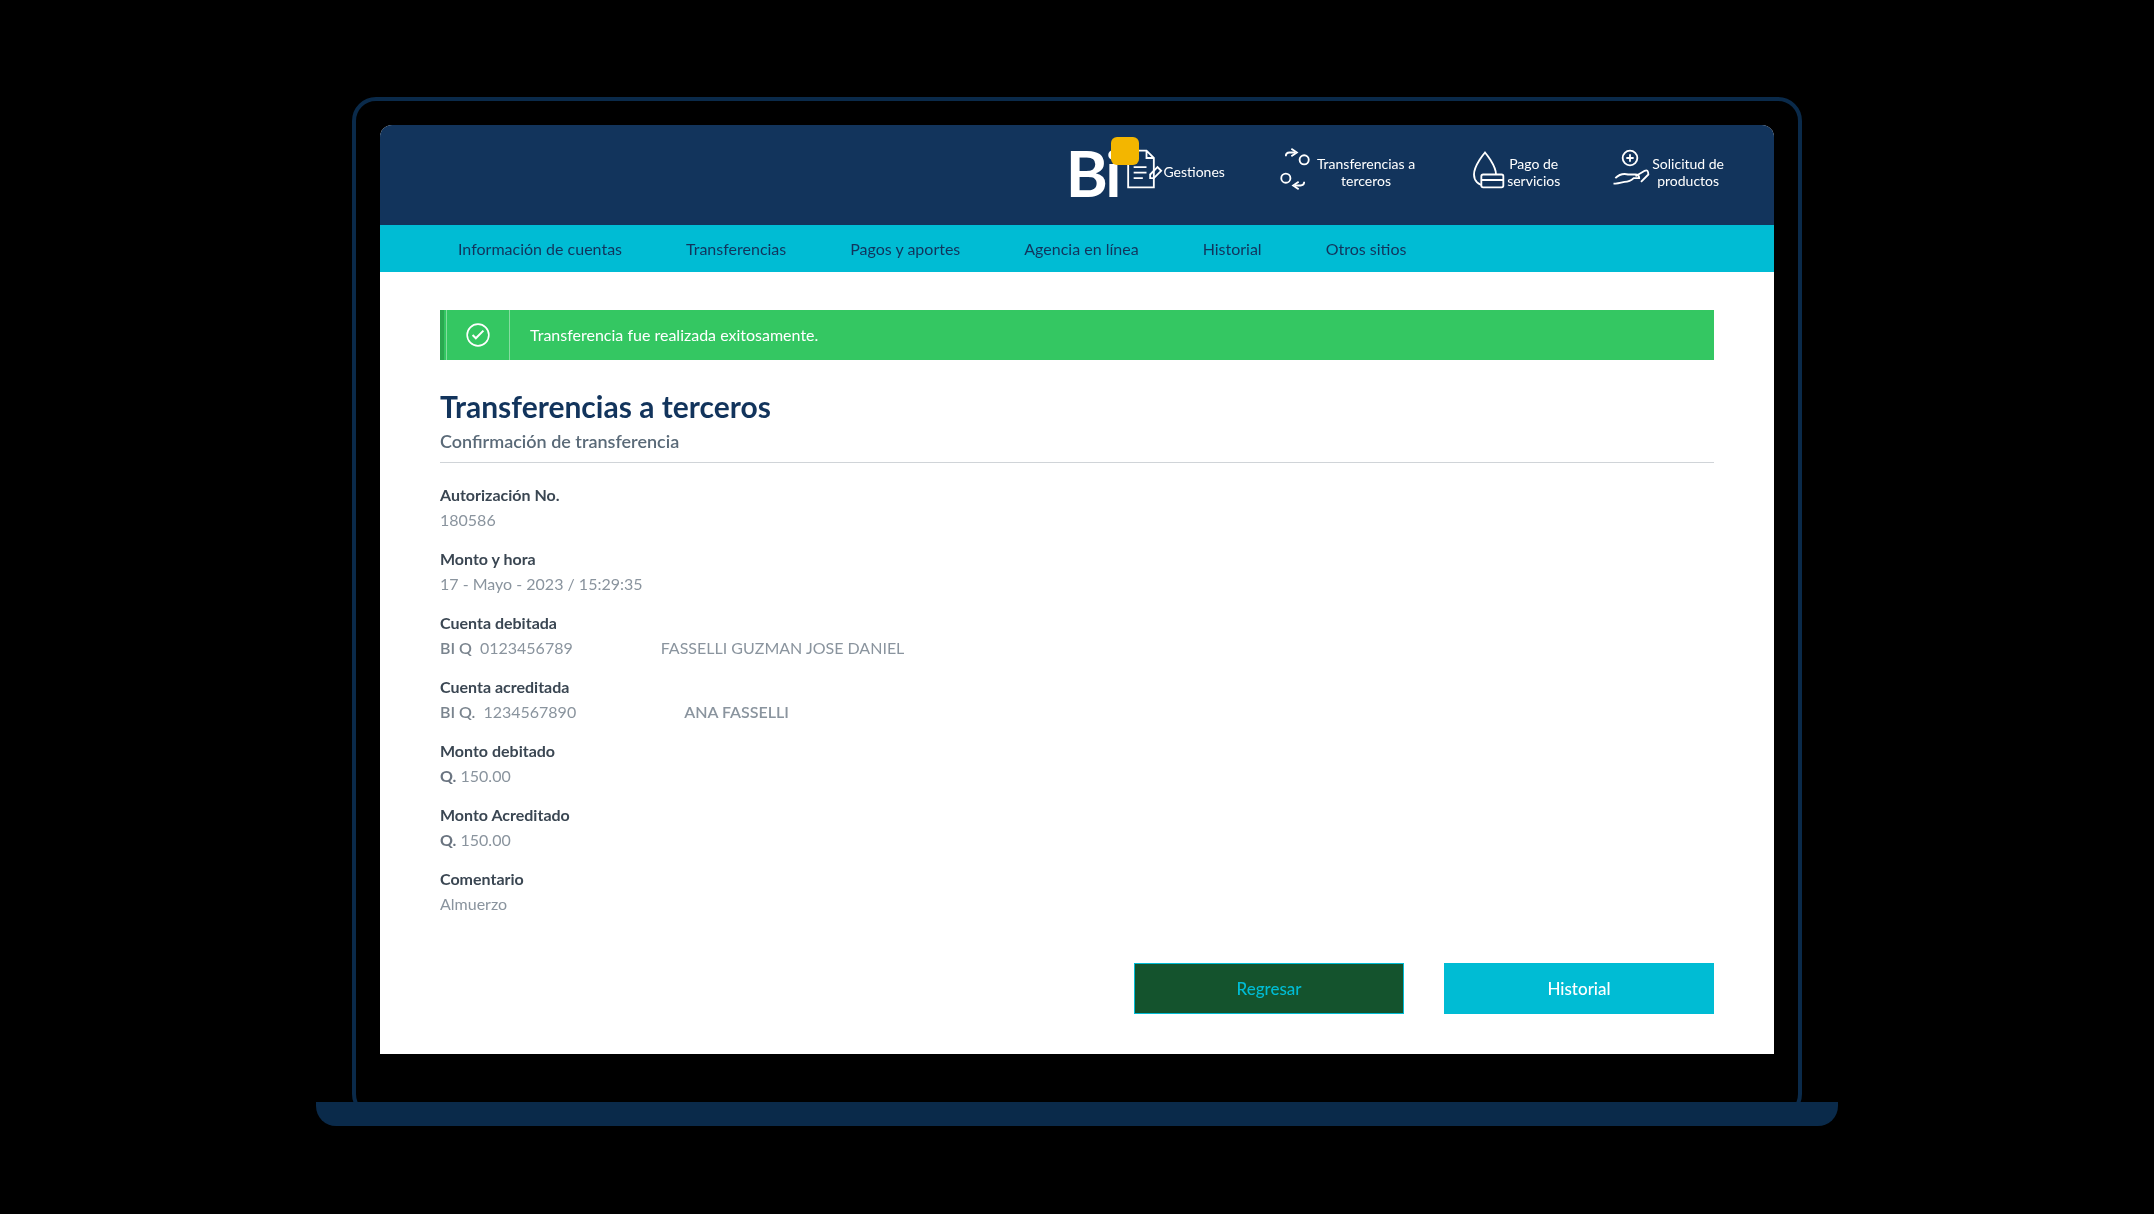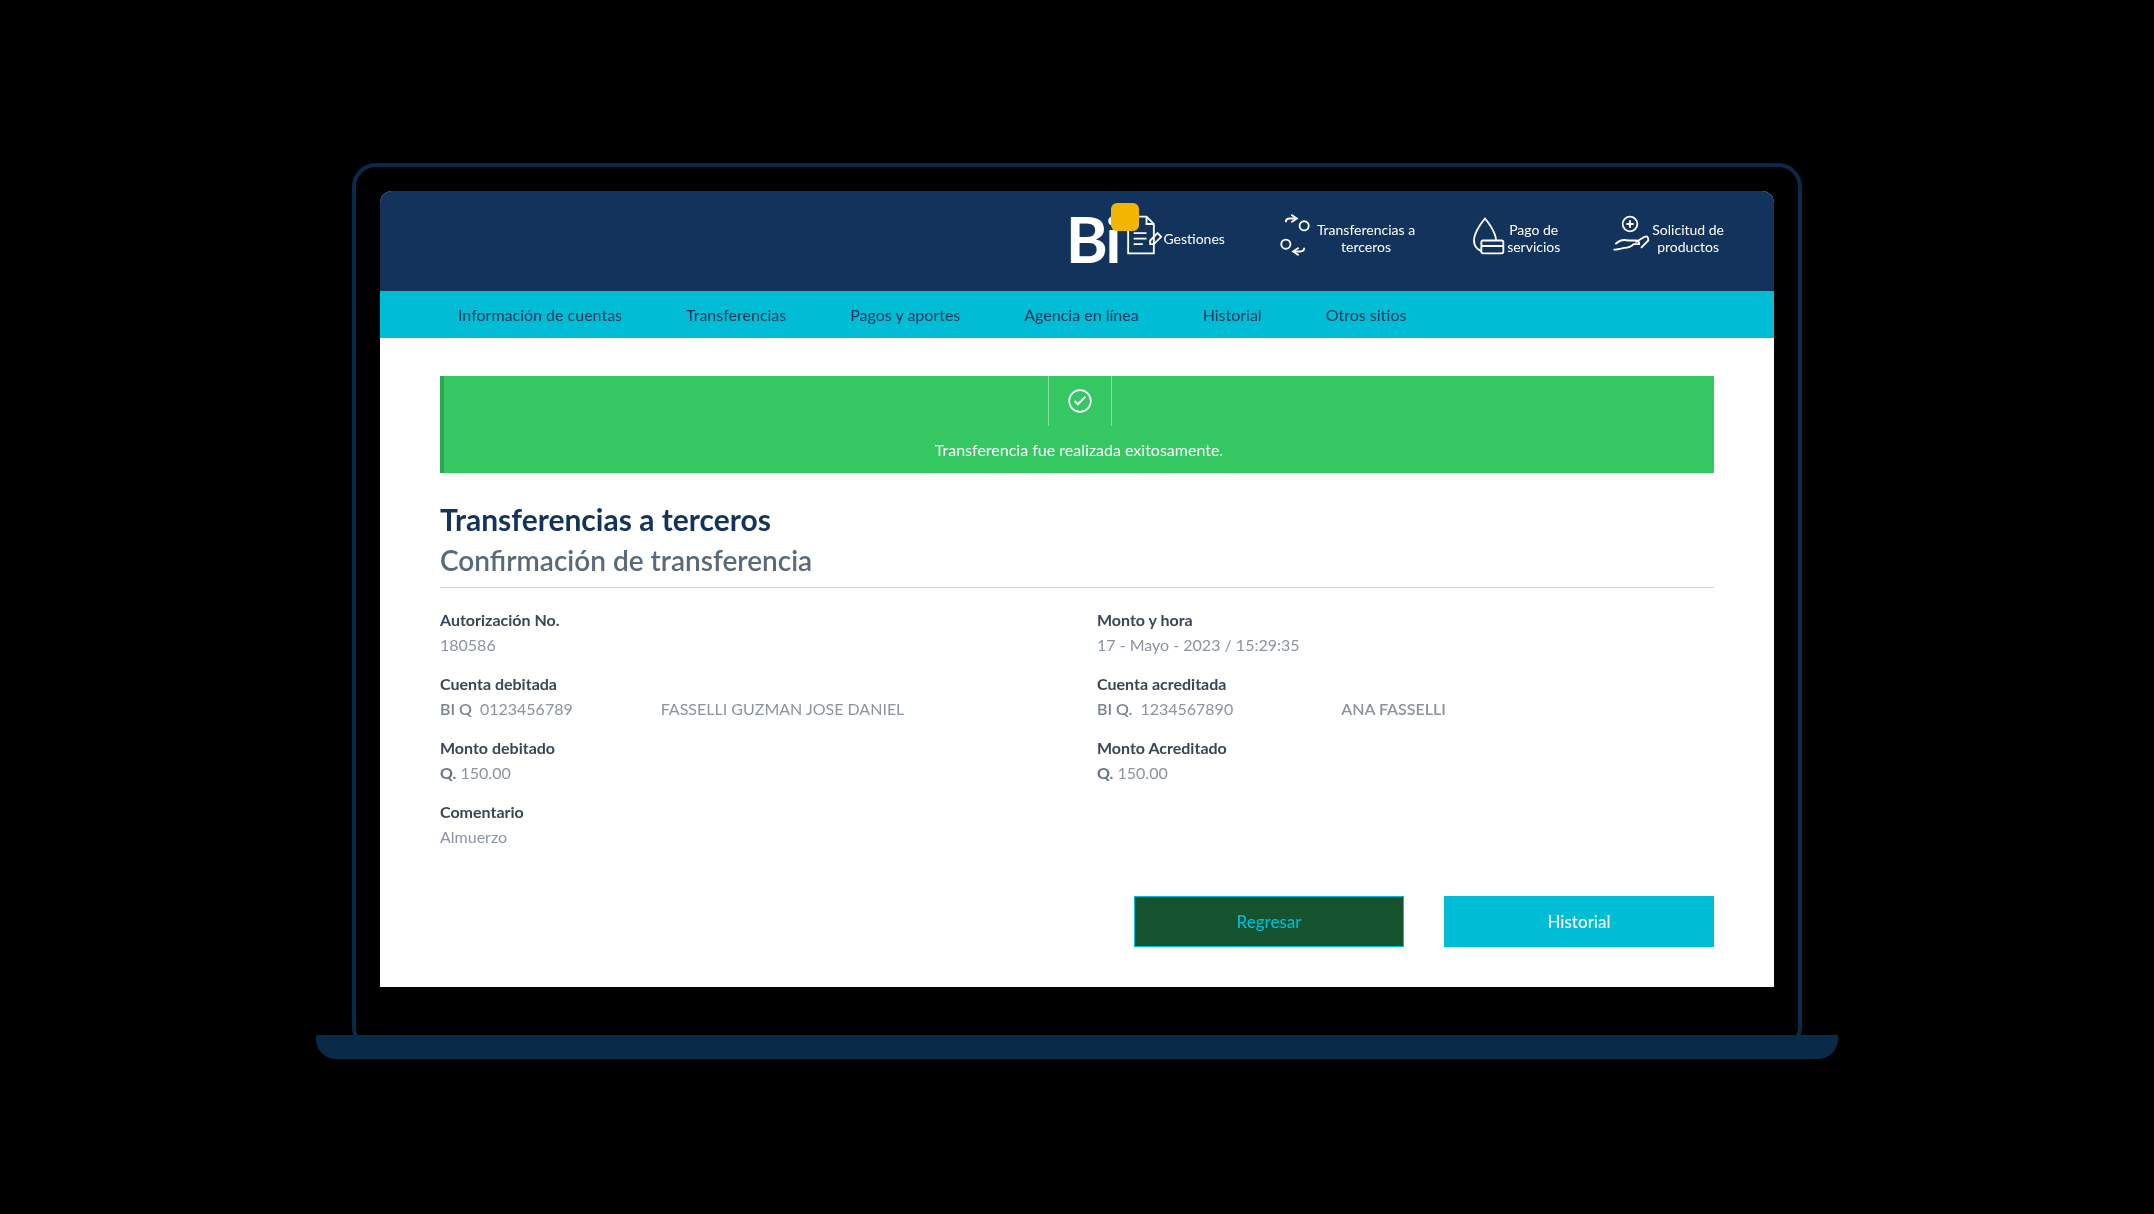--- a/index.html
+++ b/index.html
@@ -106,21 +106,20 @@
       padding: 38px 60px 40px 60px;
     }
     .success-banner {
       background: #34c762;
       color: #fff;
       display: flex;
       align-items: center;
       padding: 0;
       margin-bottom: 28px;
       border-left: 4px solid #2aa850;
-      flex-direction: column;
     }
     .success-icon-wrap {
       padding: 12px 18px;
       border-left: 1px solid rgba(255,255,255,0.4);
       border-right: 1px solid rgba(255,255,255,0.4);
       margin-left: 2px;
       display: flex;
       align-items: center;
     }
     .success-icon-wrap svg {
@@ -132,29 +131,29 @@
       font-size: 16px;
     }
     .page-title {
       color: #12345c;
       font-size: 30px;
       font-weight: 700;
       margin-bottom: 6px;
     }
     .page-subtitle {
       color: #5a6a78;
-      font-size: 28px;
+      font-size: 18px;
       font-weight: 600;
       padding-bottom: 10px;
       border-bottom: 1px solid #d0d4d8;
       margin-bottom: 22px;
     }
     .details-grid {
       display: grid;
-      grid-template-columns: 1fr 1fr;
+      grid-template-columns: 1fr;
       gap: 0 40px;
     }
     .detail-block {
       margin-bottom: 20px;
     }
     .detail-label {
       color: #3a4652;
       font-size: 16px;
       font-weight: 700;
       margin-bottom: 6px;

